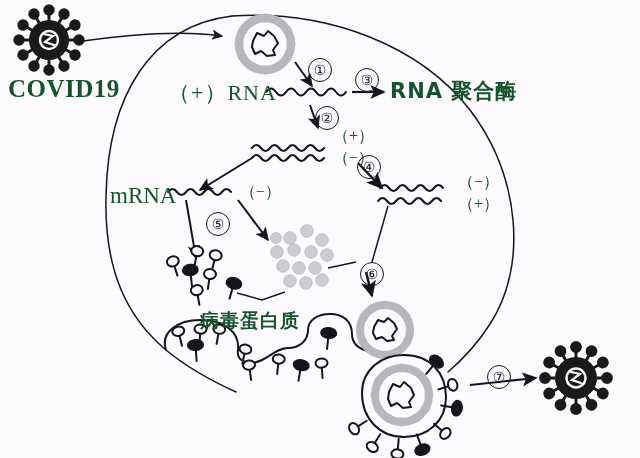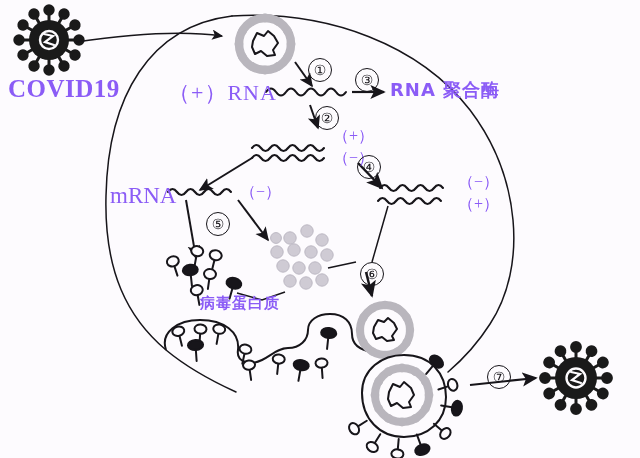--- a/index.html
+++ b/index.html
@@ -17,21 +17,21 @@
   }
   #stage svg.layer {
     position: absolute;
     left: 0;
     top: 0;
     width: 640px;
     height: 458px;
   }
   .lbl {
     position: absolute;
-    color: #8b5cf6;
+    color: #14532d;
     white-space: nowrap;
     line-height: 1;
     user-select: none;
   }
   .lbl-covid {
     font-family: "Liberation Serif", serif;
     font-size: 25px;
     font-weight: 700;
     letter-spacing: 0.5px;
   }
@@ -39,31 +39,32 @@
     font-family: "Liberation Serif", serif;
     font-size: 22px;
     letter-spacing: 1px;
   }
   .lbl-mrna {
     font-family: "Liberation Serif", serif;
     font-size: 23px;
   }
   .lbl-cjk {
     font-family: "DejaVu Sans", "Liberation Sans", sans-serif;
-    font-size: 15px;
+    font-size: 19px;
     font-weight: 600;
     letter-spacing: 1px;
+    margin-top: 15px;
   }
   .lbl-sign {
     font-family: "Liberation Serif", serif;
     font-size: 16px;
   }
   .lbl-enzyme {
     font-family: "DejaVu Sans", "Liberation Sans", sans-serif;
-    font-size: 18px;
+    font-size: 21px;
     font-weight: 600;
     letter-spacing: 1px;
   }
   .stepnum {
     position: absolute;
     width: 22px;
     height: 22px;
     border: 1.6px solid #17151a;
     border-radius: 50%;
     color: #17151a;

